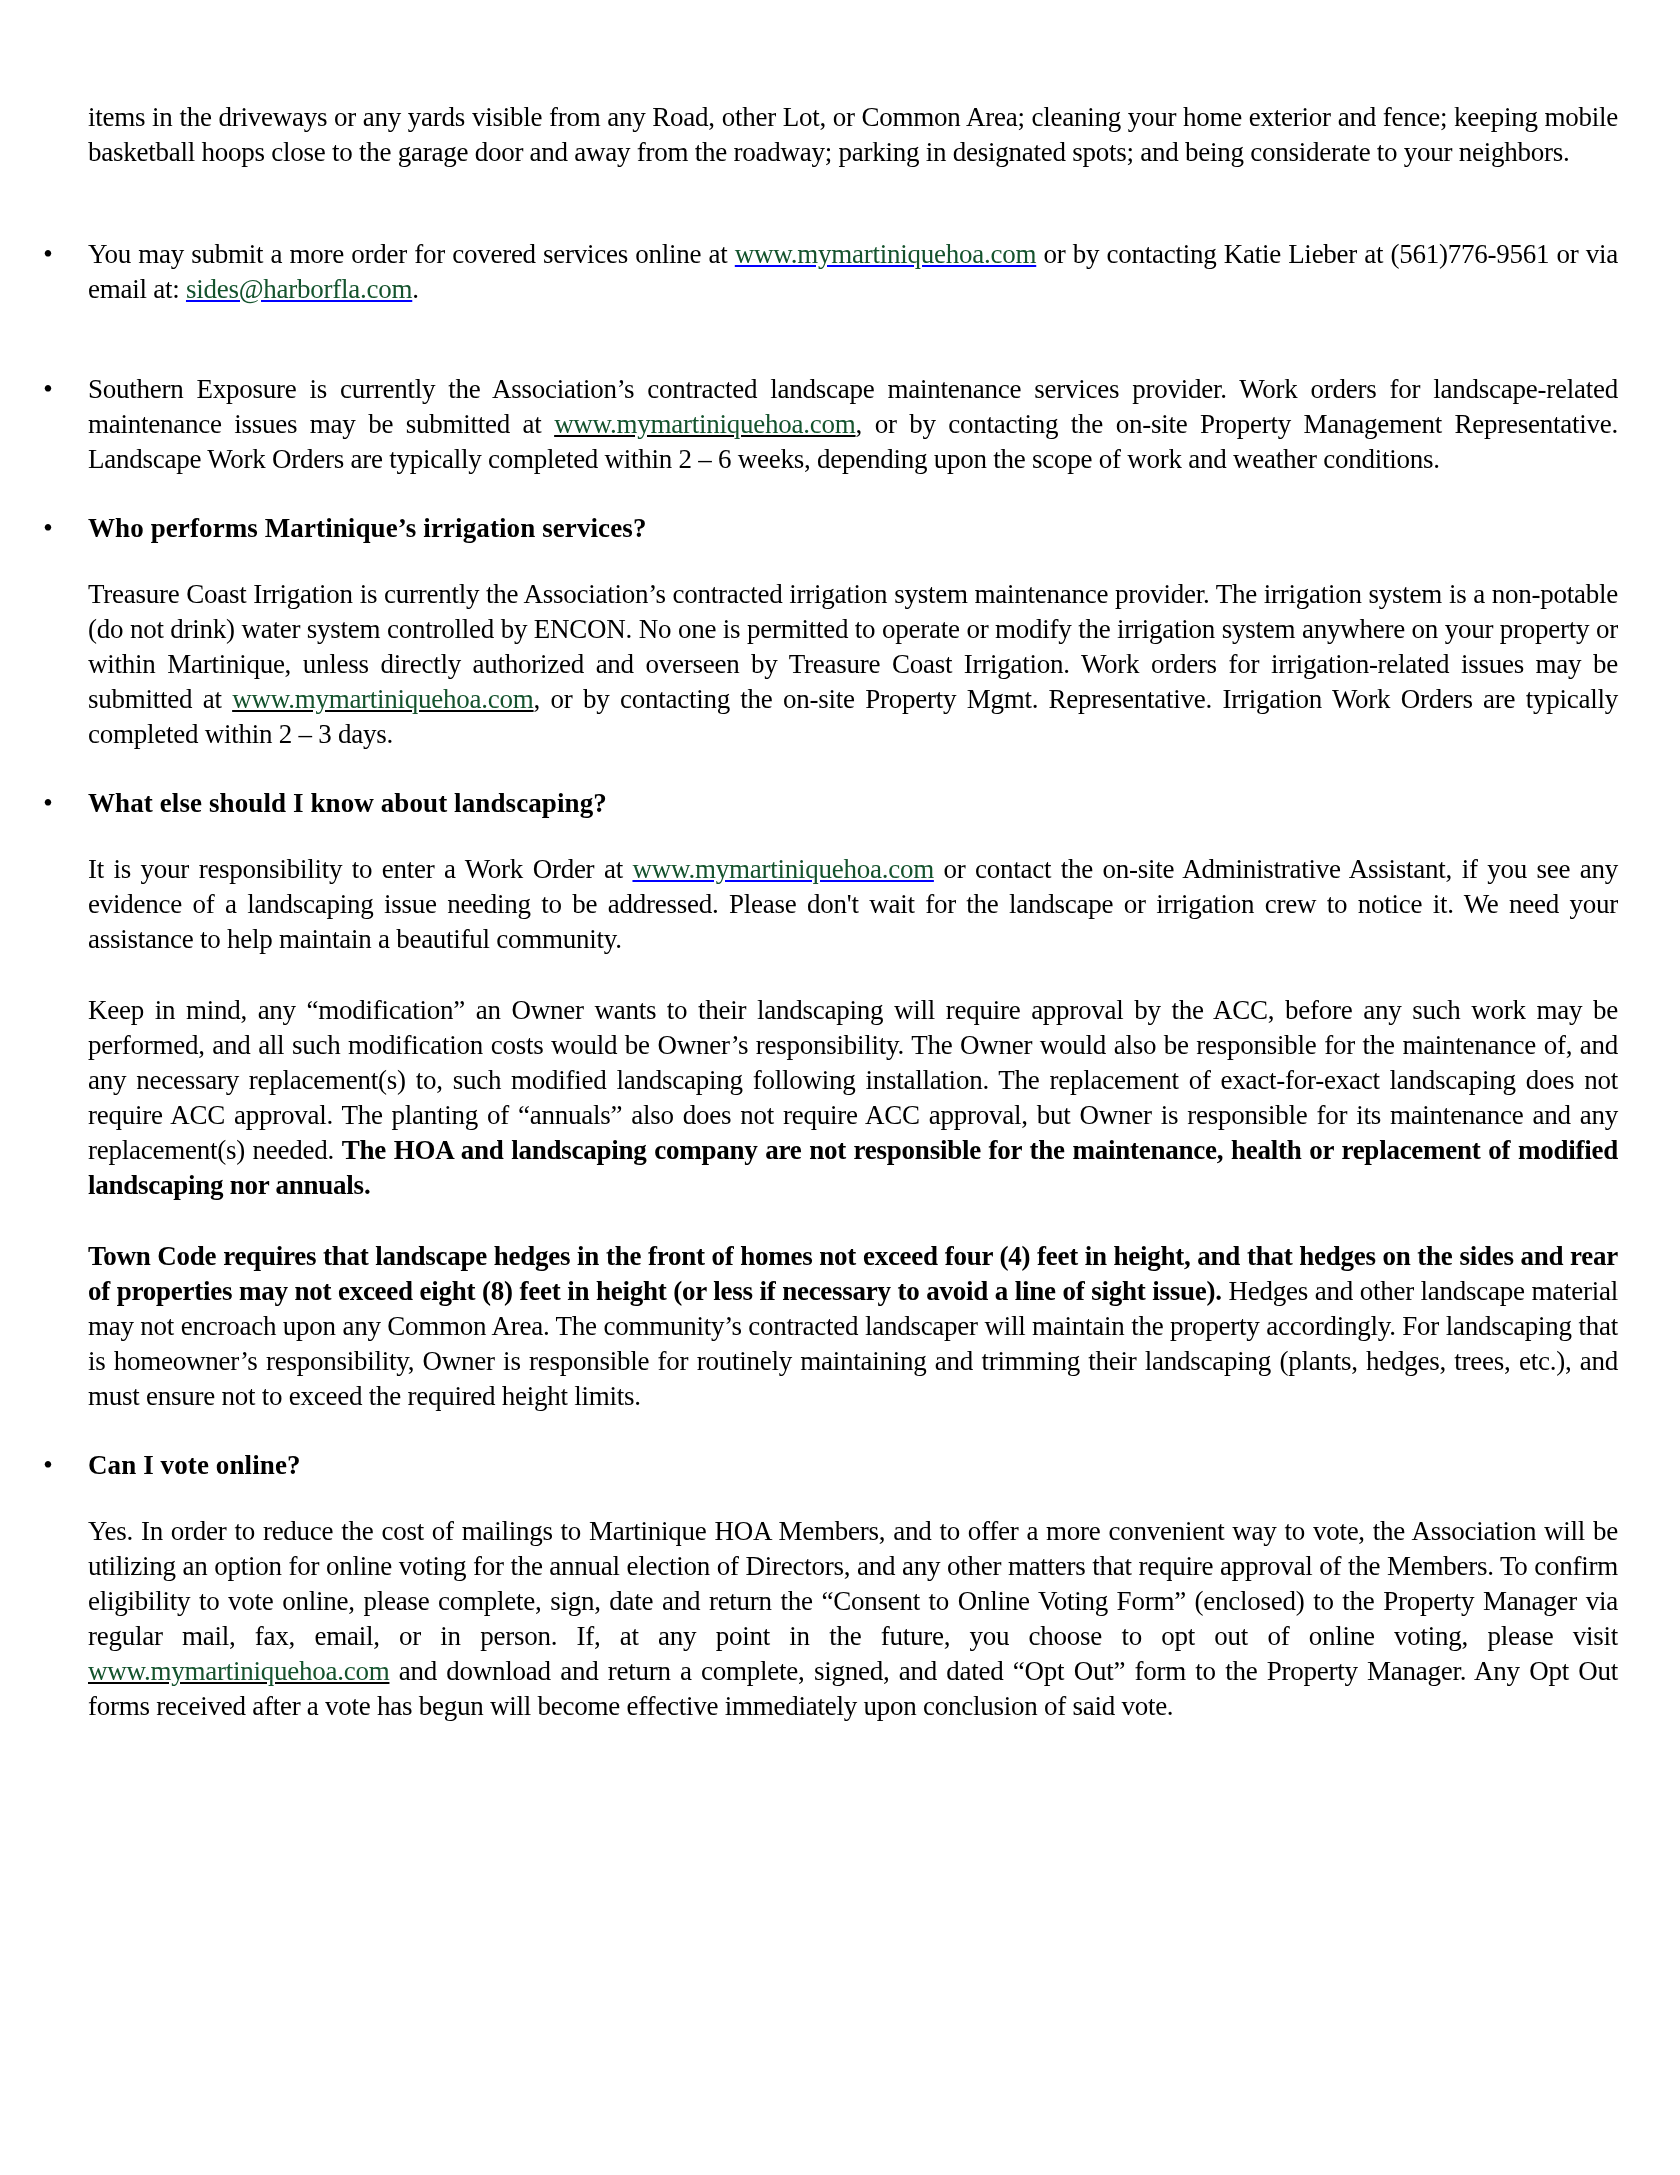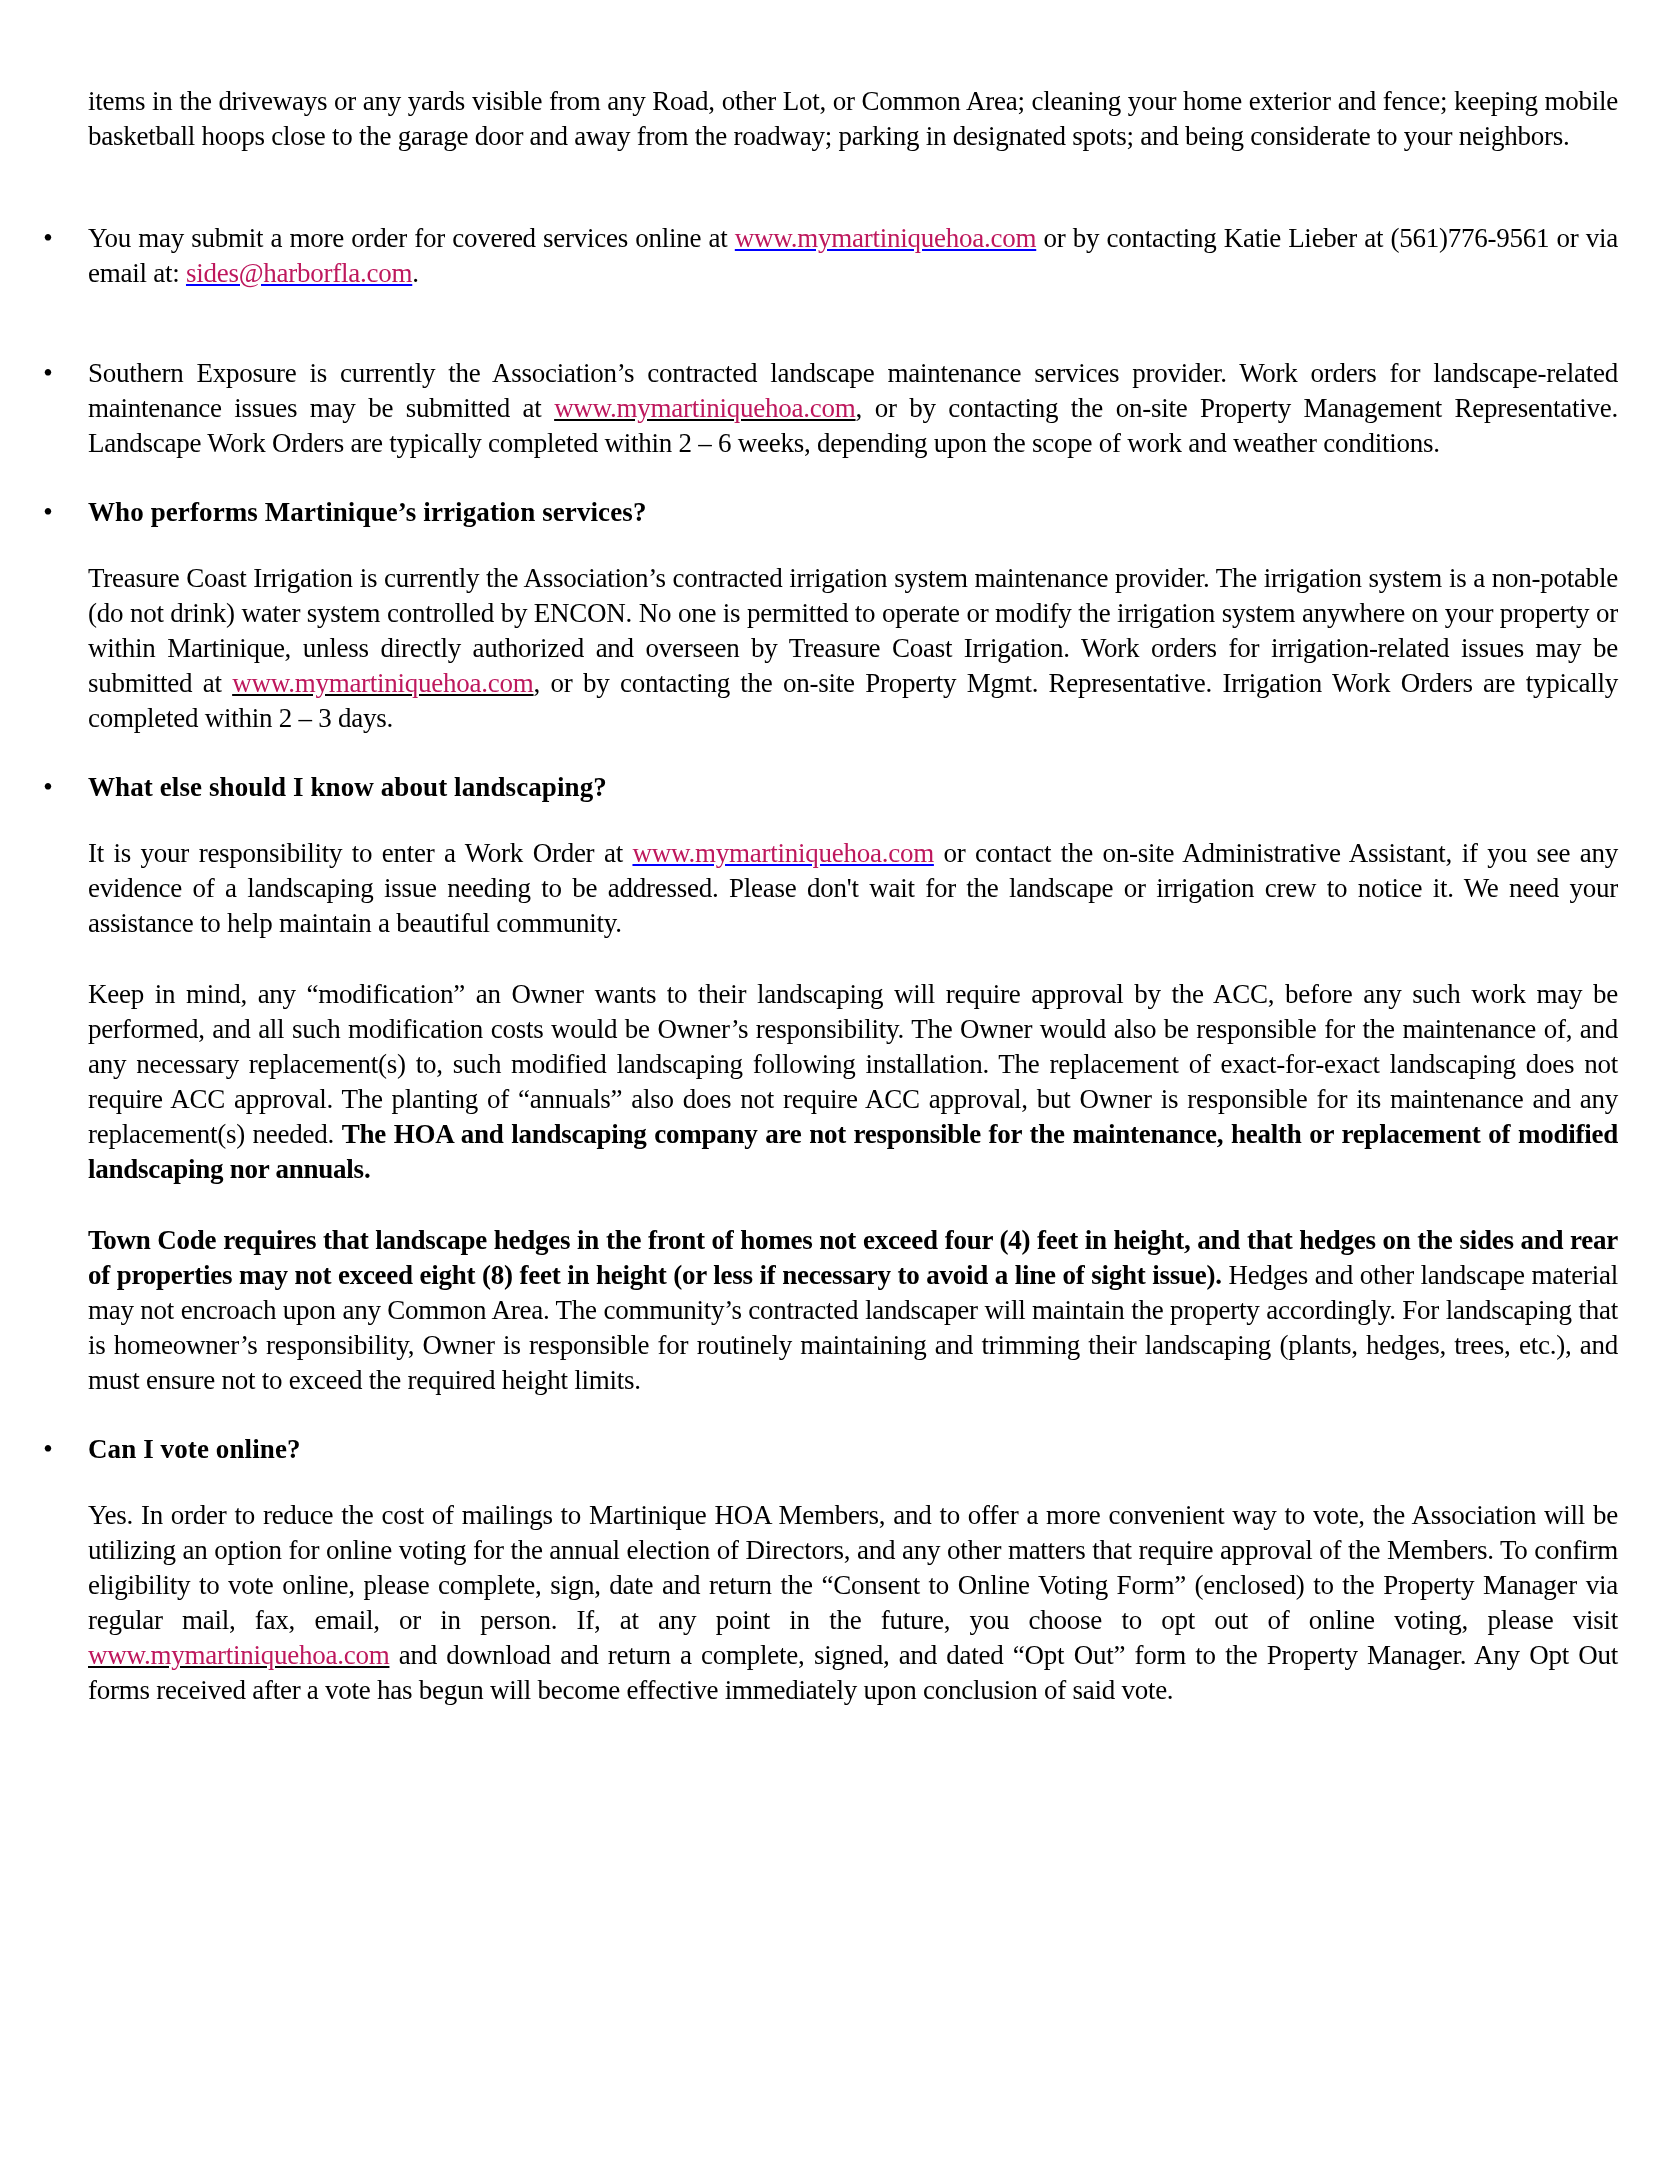--- a/index.html
+++ b/index.html
@@ -7,21 +7,21 @@
       width: 1680px;
       height: 2175px;
       position: relative;
       overflow: hidden;
       font-family: "Liberation Serif", "DejaVu Serif", serif;
       color: #000000;
     }
     .page {
       position: absolute;
       left: 88px;
-      top: 84px;
+      top: 100px;
       width: 1530px;
       font-size: 27px;
       line-height: 35px;
     }
     .para {
       margin: 0;
       text-align: justify;
       font-size: 27px;
       line-height: 35px;
       letter-spacing: -0.25px;
@@ -42,21 +42,21 @@
       top: 0;
       width: 20px;
       text-align: center;
       font-weight: normal;
     }
     .answer-block { margin-top: 31px; }
     .answer-block .para + .para { margin-top: 36px; }
     .gap-after-lead { height: 36px; }
     .gap-between { height: 34px; }
     a.link {
-      color: #be185d;
+      color: #14532d;
       text-decoration: underline;
       text-decoration-color: #0000ff;
     }
     a.link.dark-ul { text-decoration-color: #000000; }
     b.strong { font-weight: bold; }
   </style>
 </head>
 <body>
 
 <div class="page">

